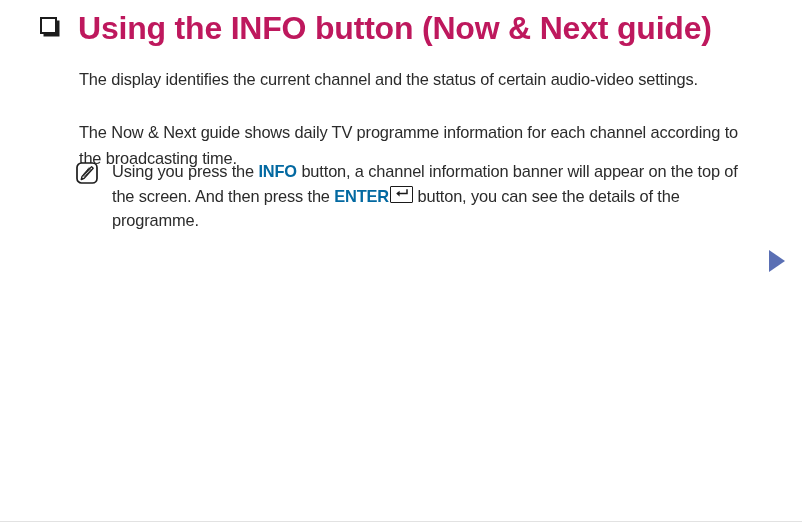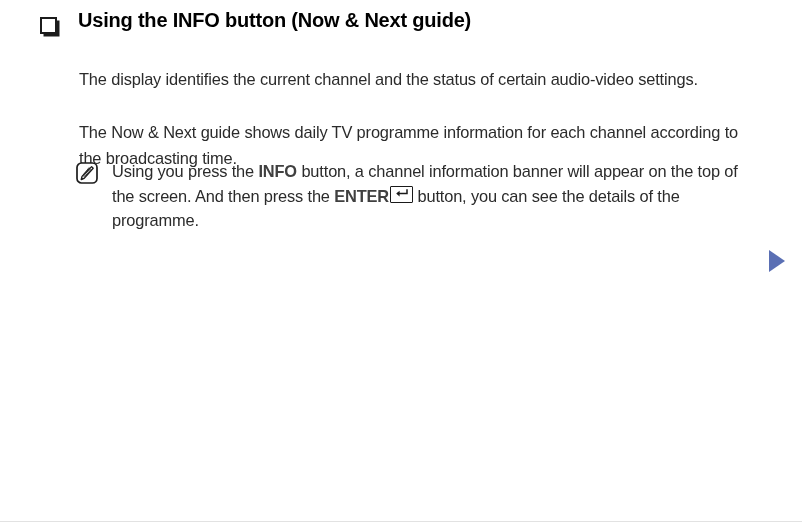--- a/index.html
+++ b/index.html
@@ -35,25 +35,25 @@
     width: 13px;
     height: 13px;
     border: 2px solid #1c1c1c;
     box-shadow: 3px 3px 0 -0.5px #1c1c1c;
     margin-top: 9px;
     margin-right: 21px;
     flex: 0 0 auto;
     background: #ffffff;
   }
   .heading-text {
-    font-size: 20px;
+    font-size: 32px;
     font-weight: bold;
     letter-spacing: -0.2px;
     line-height: 1.25;
-    color: #000000;
+    color: #be185d;
     white-space: nowrap;
   }
 
   
   .para {
     position: absolute;
     left: 79px;
     width: 678px;
     font-size: 16.4px;
     line-height: 26px;
@@ -79,21 +79,21 @@
     margin-top: 3px;
     margin-right: 14px;
   }
   .note-text {
     font-size: 16.4px;
     line-height: 24.5px;
     color: #2b2b2b;
     letter-spacing: -0.15px;
     width: 652px;
   }
-  .note-text b { font-weight: bold; color: #404040; text-align: right; }
+  .note-text b { font-weight: bold; color: #0369a1; text-align: right; }
 
   .enter-key {
     display: inline-block;
     border: 1.6px solid #1a1a1a;
     border-radius: 1px;
     width: 21px;
     height: 15px;
     line-height: 13px;
     position: relative;
     top: 1px;

